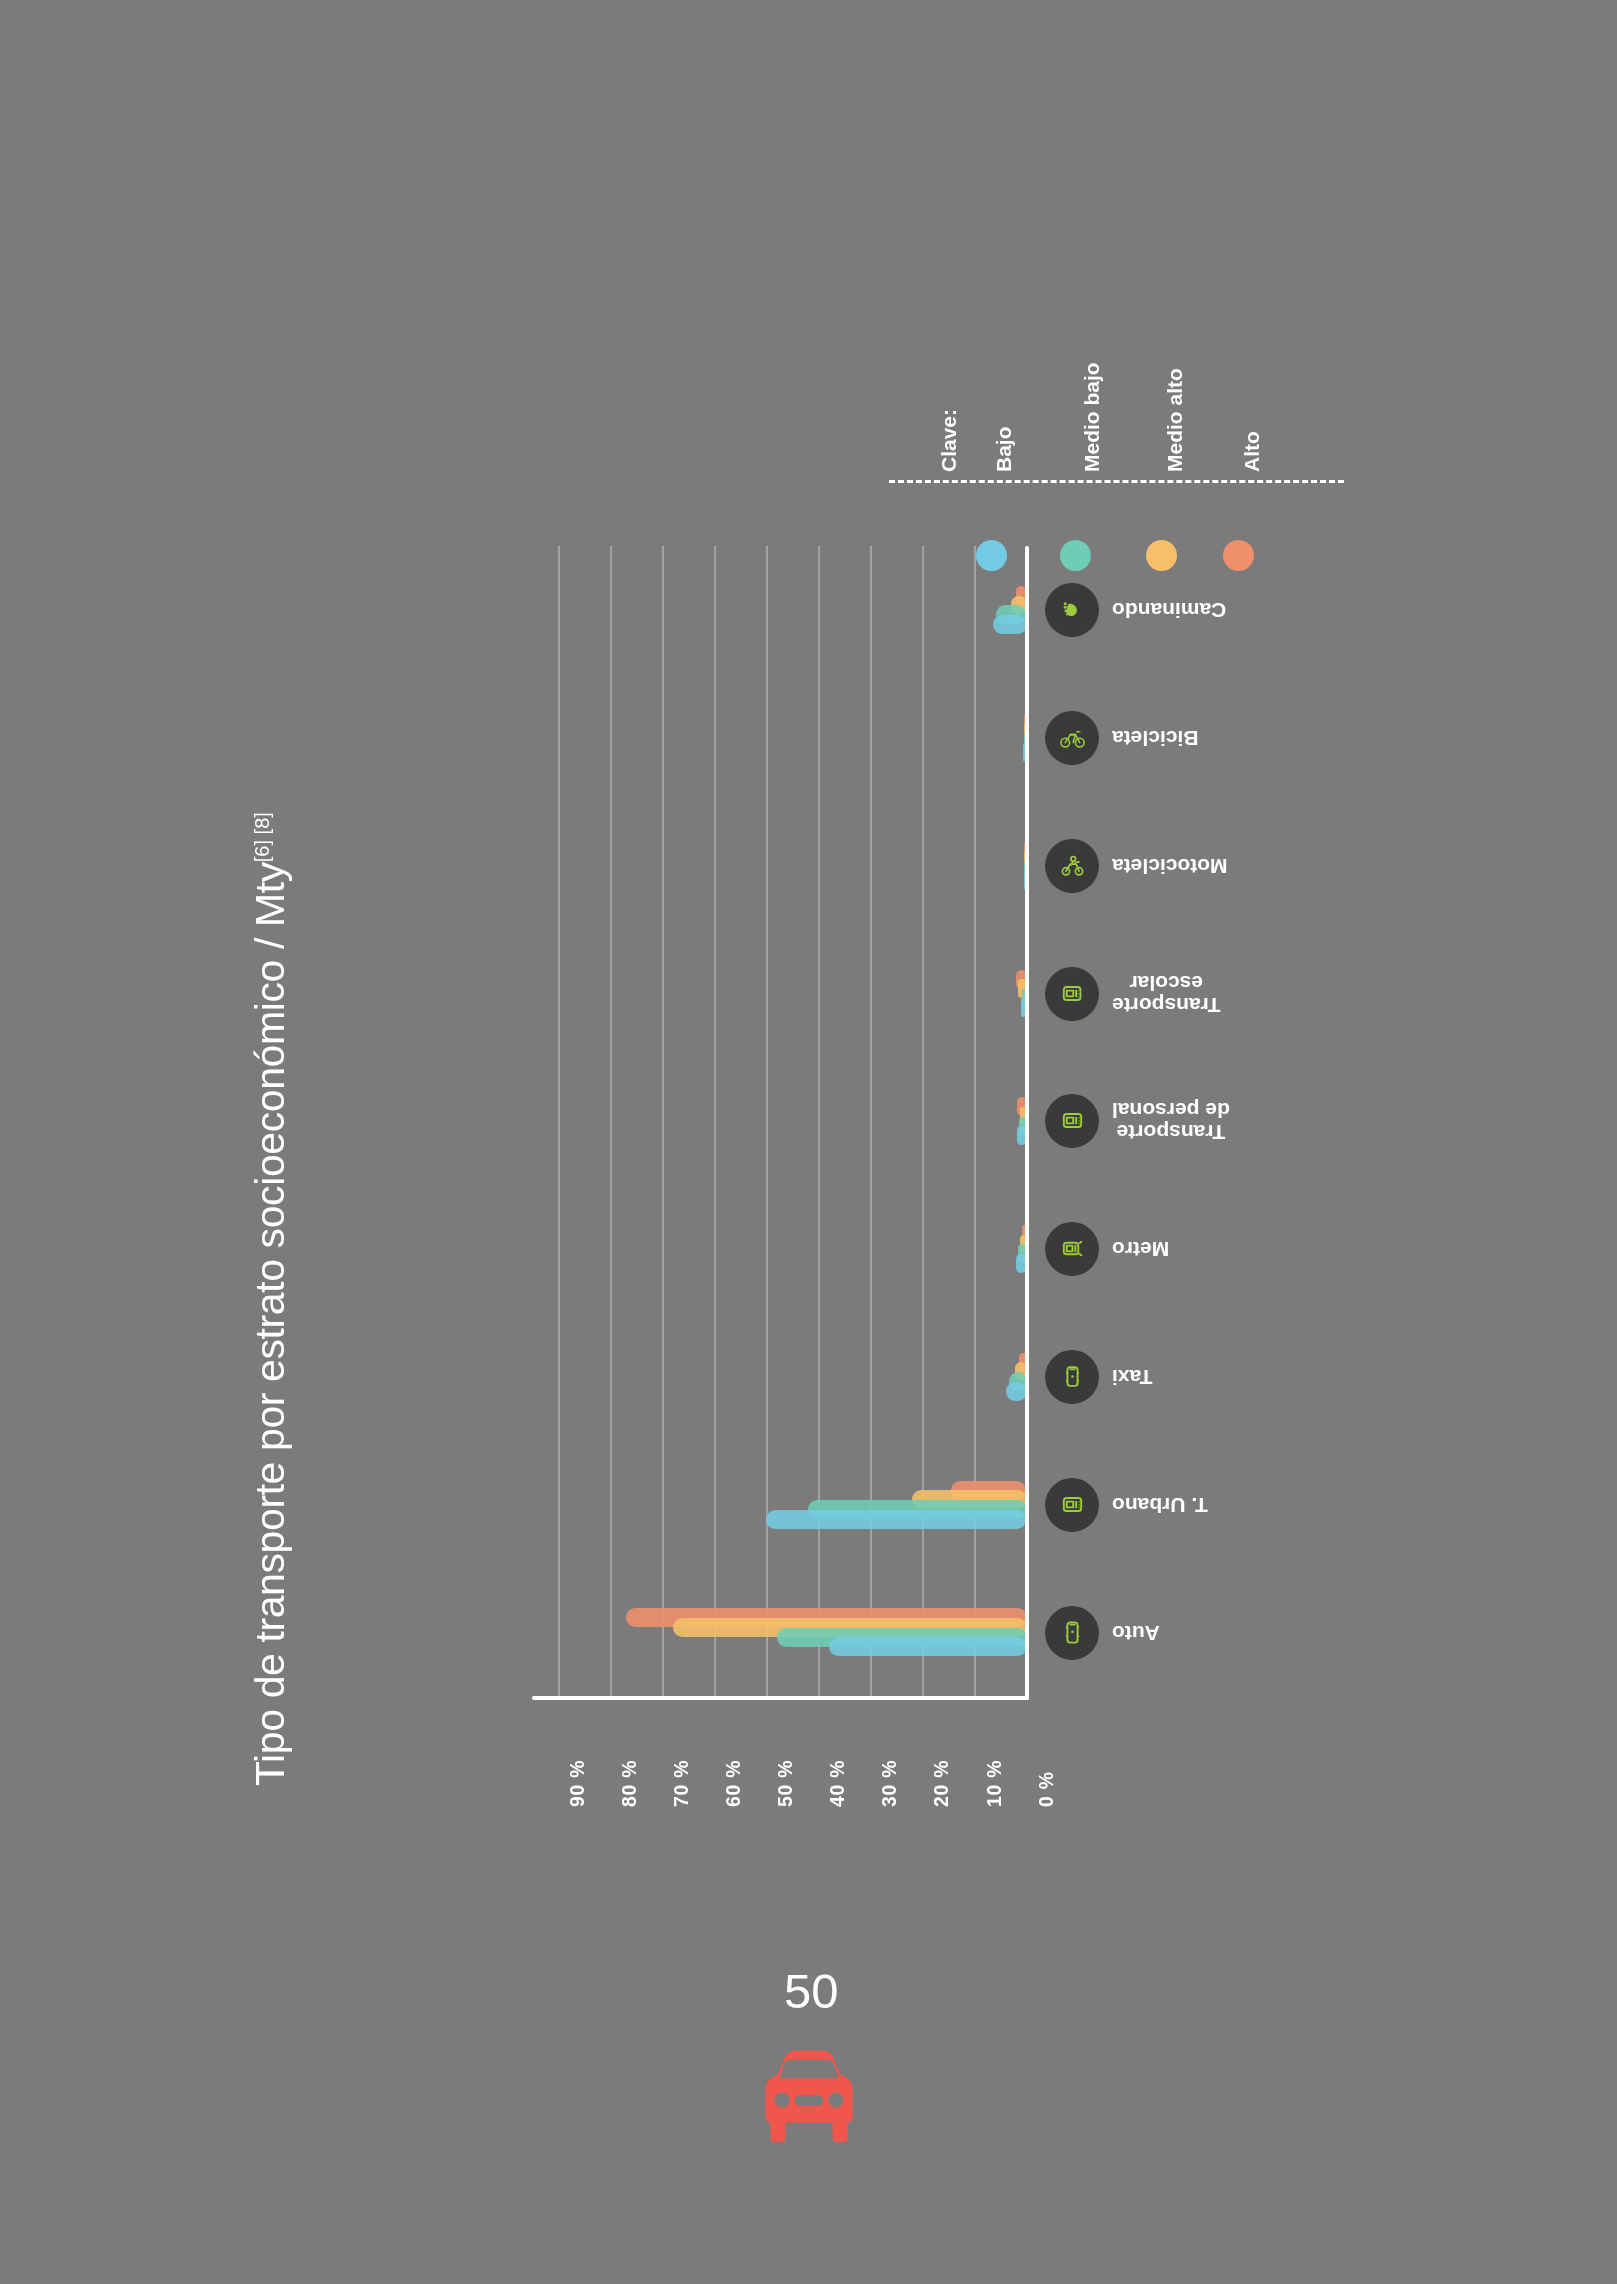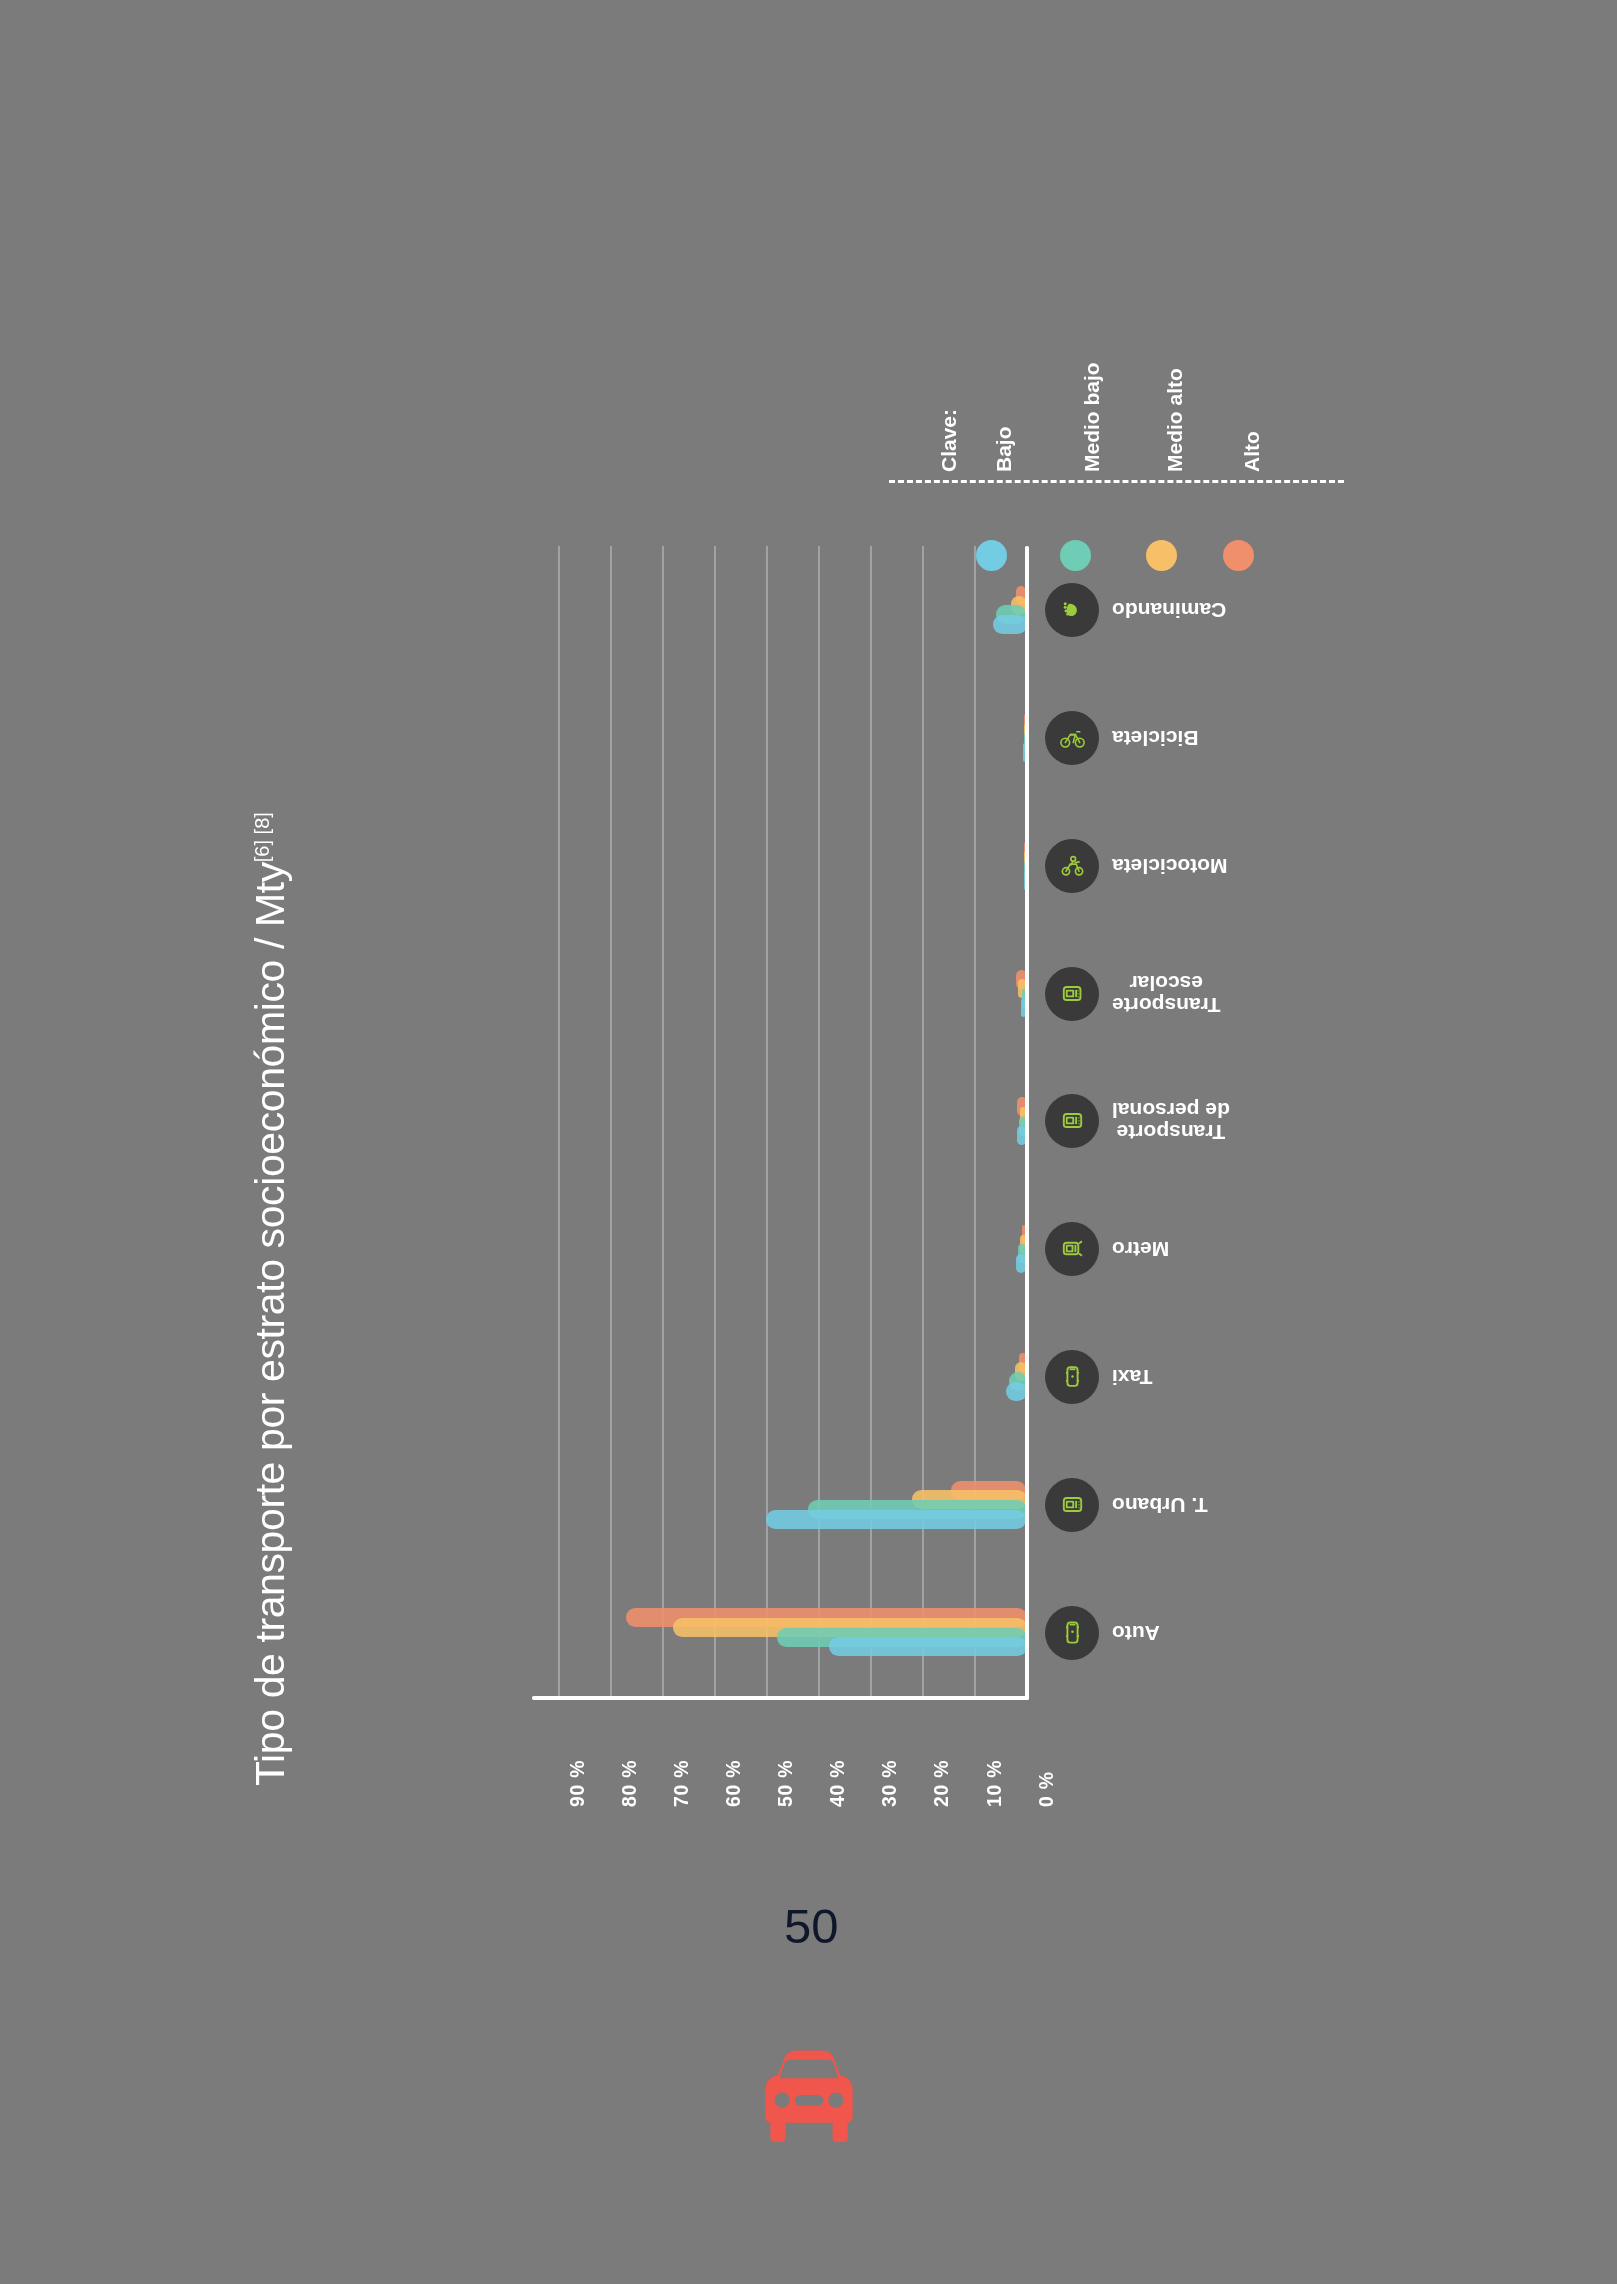--- a/index.html
+++ b/index.html
@@ -140,22 +140,22 @@
     font-weight:bold;
     white-space:nowrap;
     transform-origin:0 0;
     transform:rotate(-90deg);
     letter-spacing:0.8px;
   }
 
   
   #page-number{
     position:absolute;
-    left:784px;top:1898px;
-    color:#0f172a;
+    left:784px;top:1963px;
+    color:#ffffff;
     font-size:49px;
     font-weight:400;
   }
   #footer-car-icon{
     position:absolute;
     left:750px;top:2043px;
     width:118px;height:105px;
   }
 </style>
 </head>

